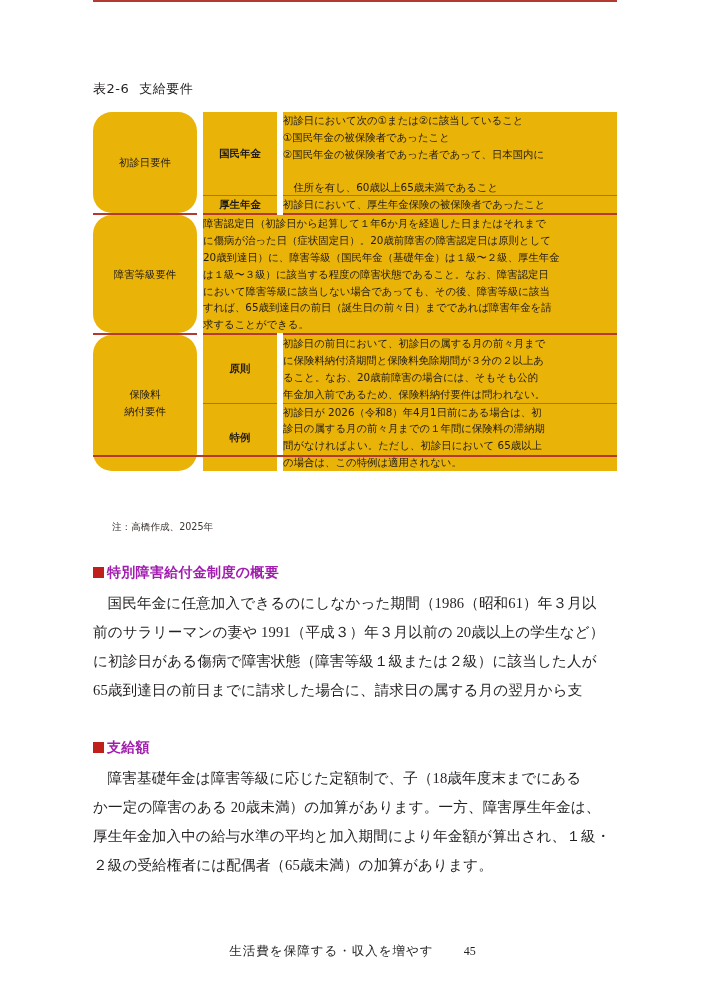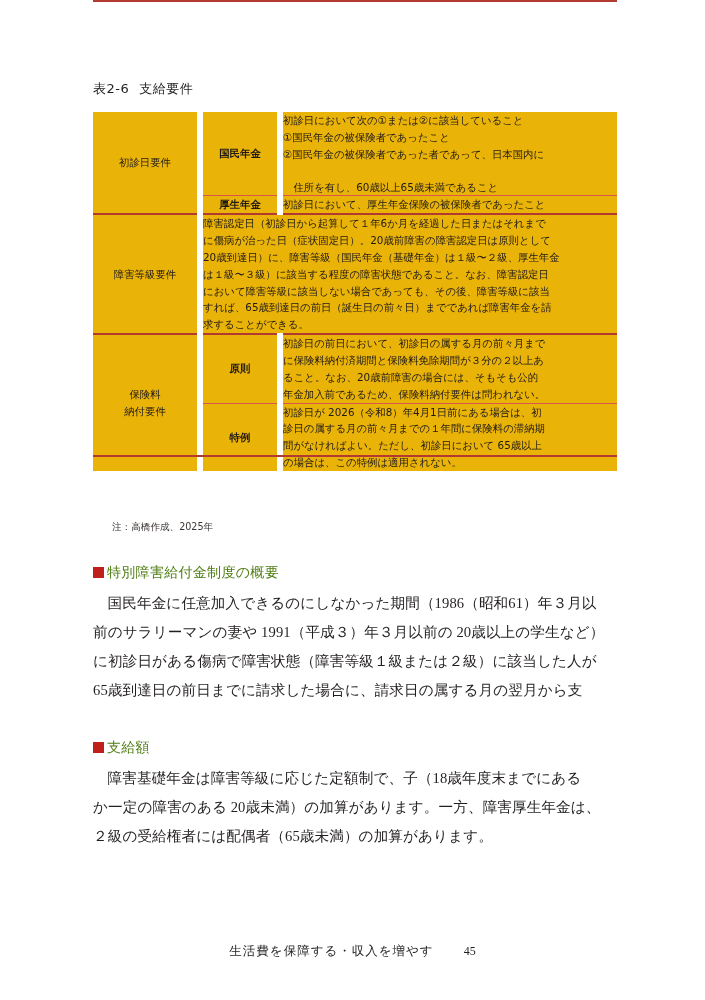--- a/index.html
+++ b/index.html
@@ -49,21 +49,21 @@
     vertical-align: middle;
     padding: 0;
   }
   
   .gut { background: #ffffff !important; width: 6px; padding: 0; }
 
   .c-label   { width: 104px; text-align: center; }
   .c-sub     { width: 74px;  text-align: center; font-weight: bold; }
   .c-body    { width: 334px; }
 
-  .cellpad-label { padding: 9px 4px; }
+  .cellpad-label { padding: 9px 4px; border-radius: 19px; }
   .cellpad-sub   { padding: 9px 4px; }
   .cellpad-body  { padding: 9px 12px 9px 13px; }
 
   
   .sep-major td { height: 2px; padding: 0; background: #ffffff !important; }
   .sep-major td .bar { height: 2px; background: #b23a31; }
   .sep-major td.gut  { background: #ffffff !important; }
   .sep-major td.gut .bar { background: transparent; }
 
   .sep-minor td { height: 1px; padding: 0; background: #ffffff !important; }
@@ -93,22 +93,22 @@
     white-space: nowrap;
     margin-left: 19px;
   }
 
   
   .content { position: absolute; left: 93px; top: 563px; width: 530px; }
 
   h2.sec-head {
     margin: 0 0 8px 0;
     font-size: 14px;
-    font-weight: normal;
-    color: #4d7c0f;
+    font-weight: bold;
+    color: #a21caf;
     font-family: "DejaVu Sans", "Liberation Sans", sans-serif;
     letter-spacing: 0.3px;
     line-height: 1.3;
   }
   h2.sec-head .sq {
     display: inline-block;
     width: 11px; height: 11px;
     background: #c0201c;
     margin-right: 3px;
     vertical-align: -1px;
@@ -308,20 +308,21 @@
     </p>
 
     <div class="gap-1"></div>
 
     <h2 class="sec-head">
       <span class="sq"></span><span>支給額</span>
     </h2>
     <p class="para">
       <span class="ln first">障害基礎年金は障害等級に応じた定額制で、子（18歳年度末までにある</span>
       <span class="ln">か一定の障害のある 20歳未満）の加算があります。一方、障害厚生年金は、</span>
+      <span class="ln">厚生年金加入中の給与水準の平均と加入期間により年金額が算出され、１級・</span>
       <span class="ln">２級の受給権者には配偶者（65歳未満）の加算があります。</span>
     </p>
 
   </div>
 
   <div class="footer">
     <span class="ftxt">生活費を保障する・収入を増やす</span><span class="fnum">45</span>
   </div>
 
 <div class="bottom-rule" style="top: 454.875px;"></div>

